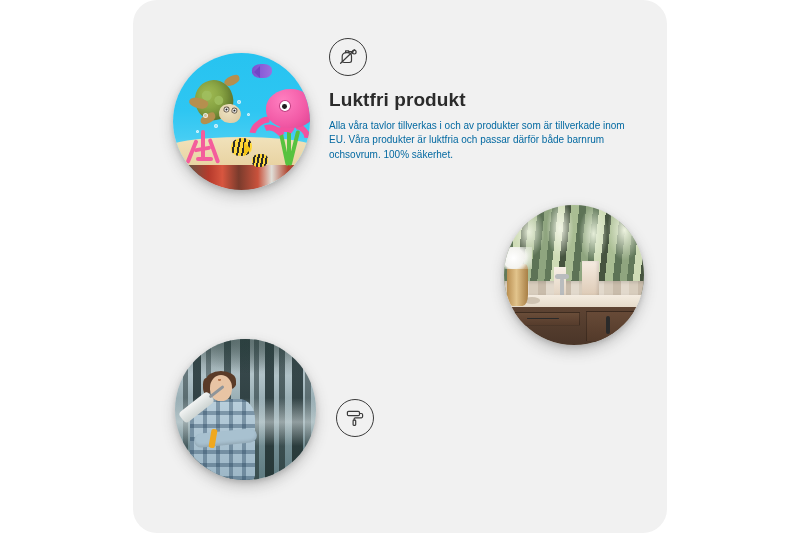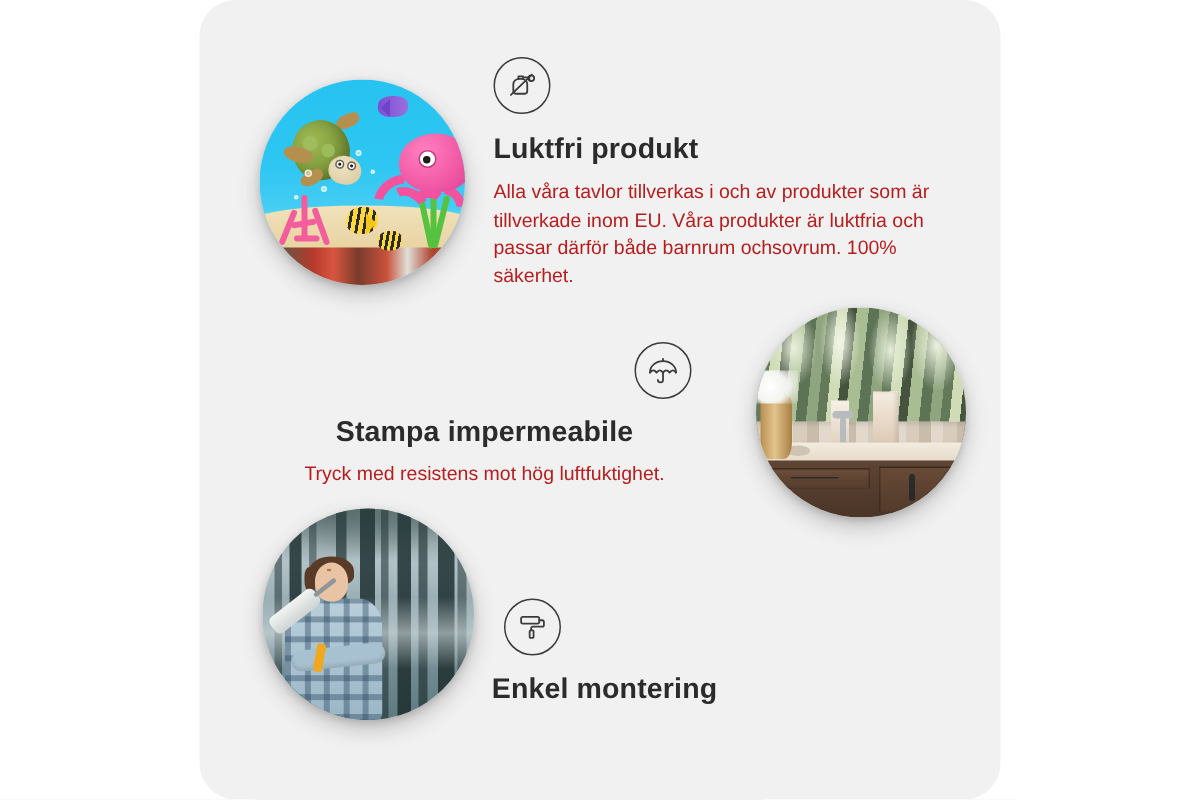--- a/index.html
+++ b/index.html
@@ -343,22 +343,22 @@
 
   
   .f-title {
     font-size: 19px;
     font-weight: bold;
     color: #2b2b2b;
     letter-spacing: .1px;
     line-height: 1.25;
   }
   .f-body {
-    font-size: 13px;
-    color: #b91c1c;
+    font-size: 10px;
+    color: #0369a1;
     line-height: 1.45;
   }
 
   .align-left   { text-align: left; }
   .align-center { text-align: center; }
 </style>
 </head>
 <body>
 
 <div class="page">
@@ -442,32 +442,20 @@
         <div class="flowers"></div>
         <div class="vanity">
           <div class="drawer"></div>
           <div class="door"></div>
           <div class="handle h1"></div>
           <div class="handle h2"></div>
         </div>
       </div>
     </div>
 
-    <div class="feature" style="left:22px; top:228px; width:336px;">
-      <div class="icon-disc" style="margin:0 0 0 268px;">
-        <svg width="24" height="24" viewBox="0 0 24 24" fill="none" stroke="#3b3b3b" stroke-width="1.2" stroke-linecap="round" stroke-linejoin="round">
-          <path d="M3.3 13.4c0-4.5 3.9-7.6 8.7-7.6s8.7 3.1 8.7 7.6"></path>
-          <path d="M3.3 13.4c1.5-1.9 2.9-1.9 4.4 0 1.4-1.9 2.9-1.9 4.3 0 1.5-1.9 2.9-1.9 4.4 0 1.4-1.9 2.9-1.9 4.3 0"></path>
-          <path d="M12 5.8V4.2"></path>
-          <path d="M12 13.4v4.9c0 .9-.8 1.6-1.7 1.6s-1.7-.7-1.7-1.6"></path>
-        </svg>
-      </div>
-      <div class="f-title align-center" style="margin-top:11px;">Stampa impermeabile</div>
-      <div class="f-body align-center" style="margin-top:6px;">Tryck med resistens mot hög luftfuktighet.</div>
-    </div>
 
     <div class="medallion" style="left:42px; top:339px; width:141px; height:141px;">
       <div class="scene forest">
         <div class="trunks">
           <i></i>
             <i></i>
             <i></i>
             <i></i>
             <i></i>
             <i></i>
@@ -492,17 +480,16 @@
     </div>
 
     <div class="feature" style="left:125px; top:399px; width:290px;">
       <div class="icon-disc" style="margin:0 0 0 78px;">
         <svg width="24" height="24" viewBox="0 0 24 24" fill="none" stroke="#3b3b3b" stroke-width="1.2" stroke-linecap="round" stroke-linejoin="round">
           <rect x="4.4" y="5.3" width="12.1" height="4.4" rx="1.2"></rect>
           <path d="M16.5 7.5h1.9c.7 0 1.2.5 1.2 1.2v1.9c0 .7-.5 1.2-1.2 1.2h-6.1c-.7 0-1.2.5-1.2 1.2v1.1"></path>
           <rect x="10.1" y="14.2" width="2.6" height="5.1" rx=".7"></rect>
         </svg>
       </div>
-      <div class="f-title align-center" style="margin-top:11px;">Enkel montering</div>
     </div>
 
   </div>
 </div>
 
 </body></html>

